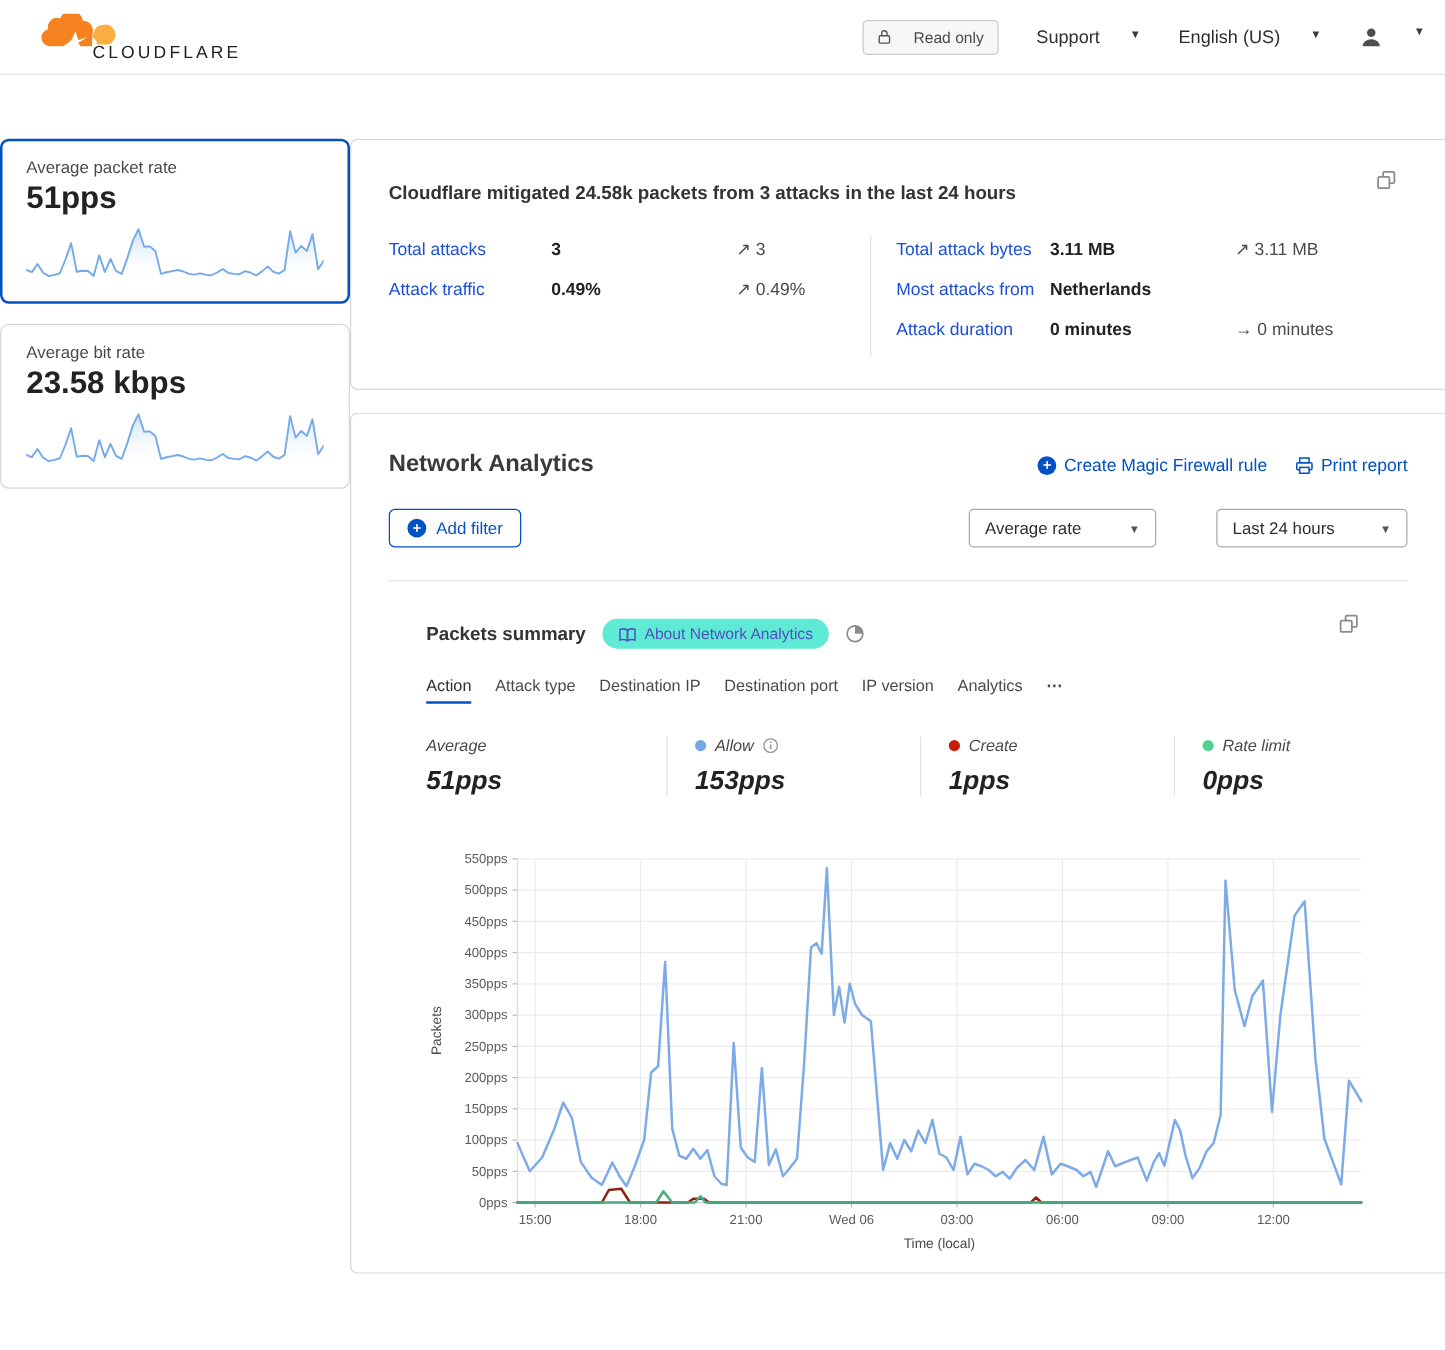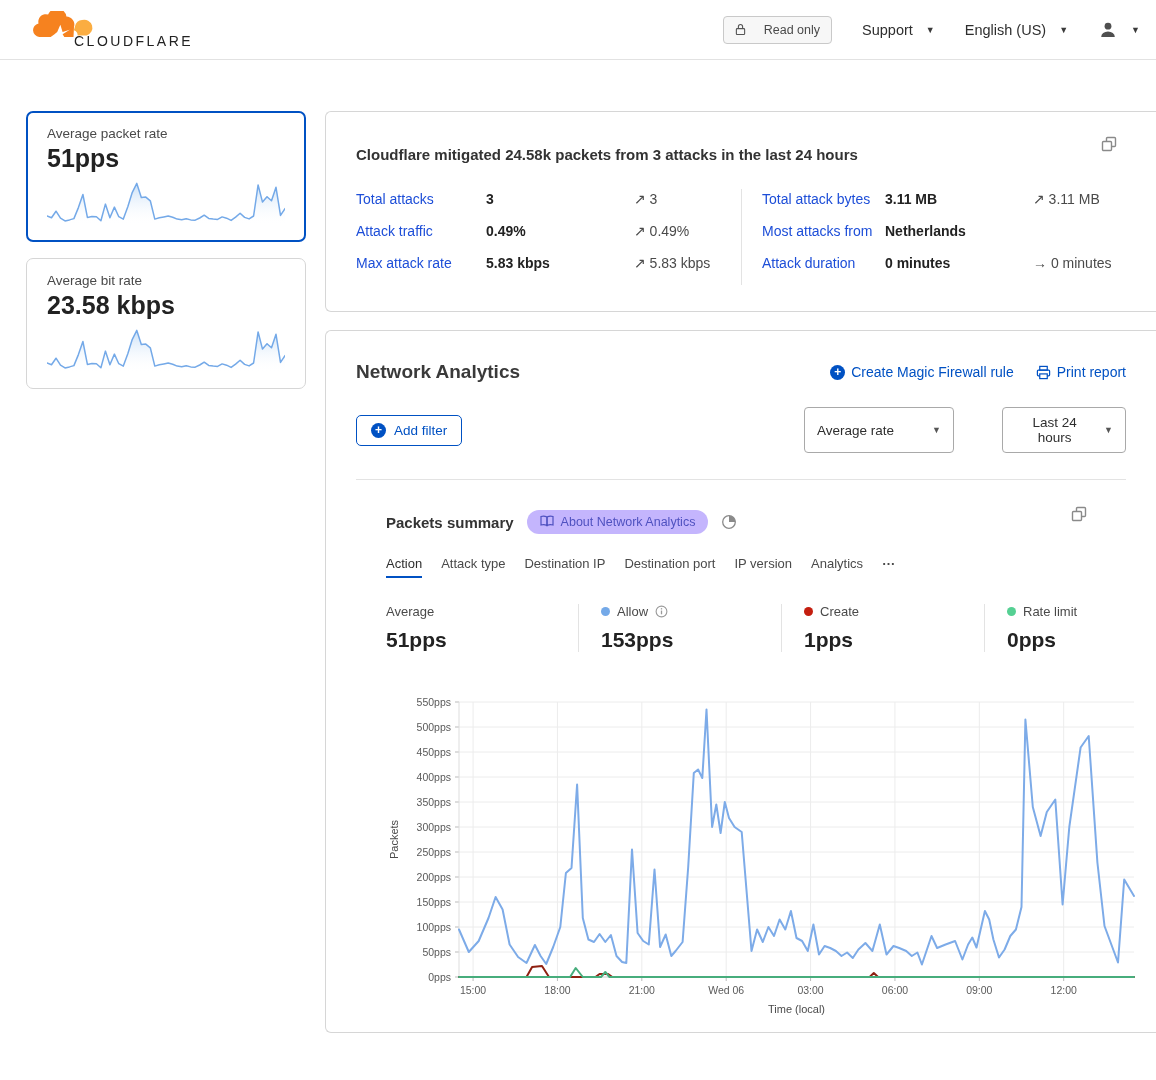--- a/index.html
+++ b/index.html
@@ -7,24 +7,24 @@
     font-family:"Liberation Sans", sans-serif; color:#333; }
   
   .topbar { height:60px; display:flex; align-items:center; padding:0 16px 0 14px;
     border-bottom:1px solid #e2e2e2; }
   .logo { display:flex; align-items:flex-start; gap:0; cursor:pointer; }
   .logo-text { font-size:14px; font-weight:normal; letter-spacing:2.5px; color:#222;
     margin-top:22px; margin-left:-52px; }
   .topbar-right { margin-left:auto; display:flex; align-items:center; gap:30px; }
   .readonly-badge { display:flex; align-items:center; gap:18px; background:#f7f7f7;
     border:1px solid #c9c9c9; border-radius:4px; padding:6px 11px; font-size:12.5px; color:#4a4a4a; }
-  .menu-item { display:flex; align-items:center; gap:13px; font-size:14.5px; color:#2e2e2e; cursor:pointer; }
+  .menu-item { display:flex; align-items:flex-start; gap:24px; font-size:14.5px; color:#2e2e2e; cursor:pointer; }
   .chev { font-size:9px; color:#3a3a3a; }
   
-  .page { display:flex; gap:19px; padding:51px 0 0 26px; }
+  .page { display:flex; padding:51px 0 0 0; }
   aside { width:280px; flex:none; }
   main { flex:1; min-width:0; }
   .card { border:1px solid #d6d6d6; border-radius:6px; background:#fff; }
   .bleed { border-right:none; border-top-right-radius:0; border-bottom-right-radius:0; }
   
   .metric-card { border:1px solid #d6d6d6; border-radius:7px; padding:14px 20px 12px;
     margin-bottom:16px; cursor:pointer; }
   .metric-card.selected { border:2px solid #0051c3; padding:13px 19px 11px; }
   .metric-label { font-size:13.5px; color:#4a4a4a; }
   .metric-value { font-size:25px; font-weight:bold; color:#222; margin:3px 0 6px; }
@@ -49,33 +49,33 @@
   .link { display:flex; align-items:center; gap:6px; color:#0051c3; font-size:14px; cursor:pointer; }
   .plus-circle { width:15px; height:15px; border-radius:50%; background:#0051c3; color:#fff;
     font-size:12px; line-height:14px; text-align:center; flex:none; font-weight:bold; }
   .filter-row { display:flex; align-items:center; margin-top:24px; padding-bottom:26px; }
   .add-filter { display:flex; align-items:center; gap:8px; border:1px solid #0051c3;
     border-radius:5px; padding:7px 14px; color:#0051c3; font-size:13.5px; cursor:pointer; background:#fff; }
   .dropdowns { margin-left:auto; display:flex; gap:16px; }
   .select { display:flex; align-items:center; justify-content:space-between; gap:10px;
     border:1px solid #a9a9a9; border-radius:4px; padding:7px 12px; font-size:13.5px;
     color:#2e2e2e; cursor:pointer;margin-left:32px; }
-  .select.w1 { width:150px; } .select.w2 { width:124px;text-align:center; }
+  .select.w1 { width:150px; } .select.w2 { width:153px; }
   .divider { border-top:1px solid #e3e3e3; }
   
   .packets { padding:30px 30px 0; position:relative; }
   .ps-header { display:flex; align-items:center; gap:13px; }
   .ps-title { font-size:15px; font-weight:bold; color:#333; }
-  .pill { display:flex; align-items:flex-start; gap:7px; background:#c4b5fd; color:#4f51c0;
+  .pill { display:flex; align-items:flex-end; gap:7px; background:#5eead4; color:#4f51c0;
     border-radius:14px; padding:5px 13px; font-size:12.5px; cursor:pointer; }
   .tabs { display:flex; gap:19px; margin-top:22px; font-size:13px; color:#4a4a4a; }
   .tab { padding-bottom:5px; cursor:pointer; }
   .tab.active { color:#2e2e2e; border-bottom:2px solid #0051c3; }
   .legend-row { display:flex; margin-top:26px; }
-  .legend-col { width:203px; flex:none; border-left:1px solid #e3e3e3; padding-left:22px; }
+  .legend-col { width:203px; flex:none; border-left:1px solid #e3e3e3; padding-left:22px;font-style:italic; }
   .legend-col:first-child { border-left:none; padding-left:0; width:192px; }
   .legend-label { display:flex; align-items:center; gap:7px; font-size:13px; color:#4a4a4a; }
   .dot { width:9px; height:9px; border-radius:50%; flex:none; }
   .legend-value { font-size:21px; font-weight:bold; color:#222; margin-top:9px; }
   .chart-wrap { margin-top:42px; }
   svg text { font-family:"Liberation Sans", sans-serif; }
 </style>
 </head>
 <body>
 
@@ -153,25 +153,20 @@
         <div class="stats-col" id="summary-left">
             <div class="stat-row">
               <span class="stat-label">Total attacks</span>
               <span class="stat-value">3</span>
               <span class="stat-trend">↗ 3</span>
             </div>
             <div class="stat-row">
               <span class="stat-label">Attack traffic</span>
               <span class="stat-value">0.49%</span>
               <span class="stat-trend">↗ 0.49%</span>
-            </div>
-            <div class="stat-row">
-              <span class="stat-label">Max attack rate</span>
-              <span class="stat-value">5.83 kbps</span>
-              <span class="stat-trend">↗ 5.83 kbps</span>
             </div>
           </div>
         <div class="stats-col right" id="summary-right">
             <div class="stat-row">
               <span class="stat-label">Total attack bytes</span>
               <span class="stat-value">3.11 MB</span>
               <span class="stat-trend">↗ 3.11 MB</span>
             </div>
             <div class="stat-row">
               <span class="stat-label">Most attacks from</span>

